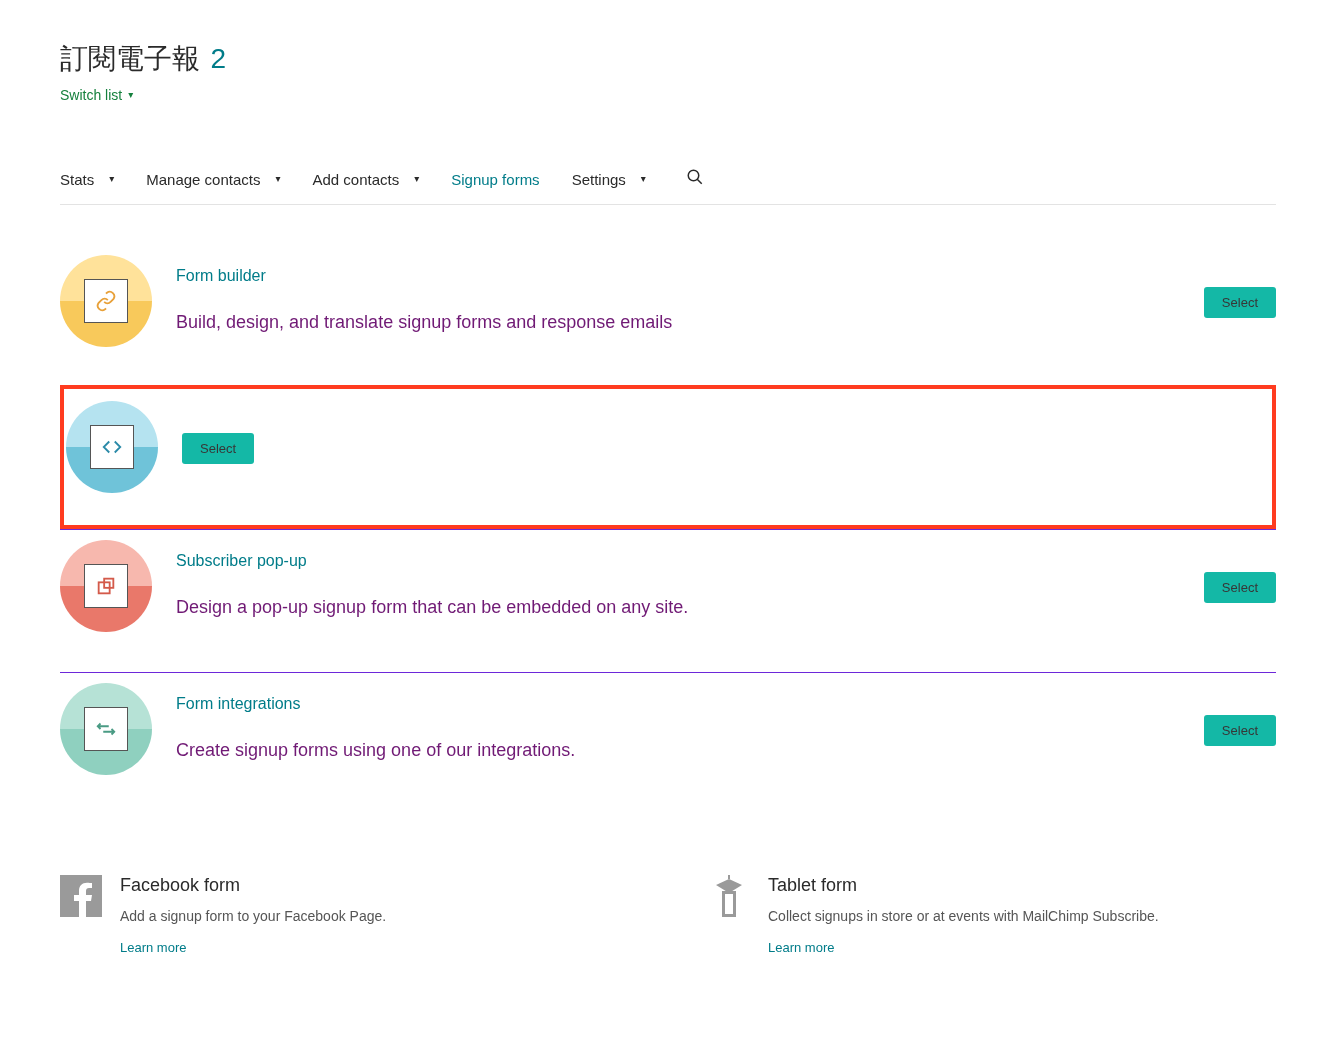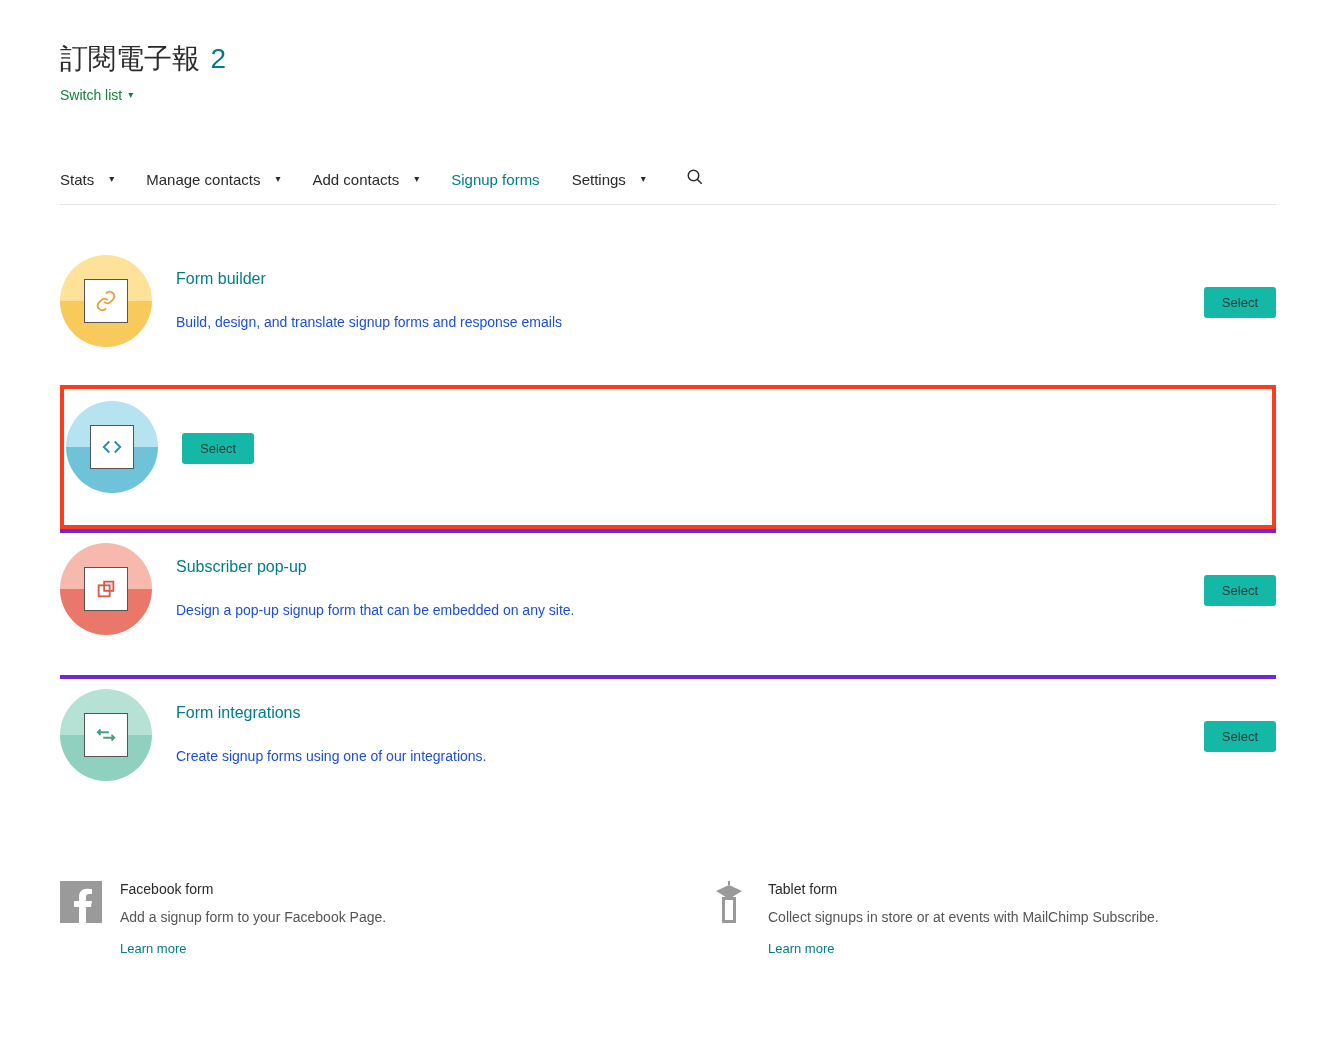--- a/index.html
+++ b/index.html
@@ -57,21 +57,21 @@
 }
 .search-icon-wrap { padding: 14px 0; margin-left: 8px; cursor: pointer; }
 .form-list { margin-top: 40px; }
 .form-row {
   display: flex;
   align-items: center;
   padding: 10px 0 40px 0;
   gap: 24px;
   position: relative;
 }
-.form-row + .form-row { border-top: 4px solid #6d28d9; }
+.form-row + .form-row { border-top: 1px solid #6d28d9; }
 .highlighted {
   outline: 4px solid #ff3b1f;
   outline-offset: -4px;
   padding-left: 6px !important;
   padding-right: 6px !important;
   padding-top: 16px !important;
   padding-bottom: 36px !important;
   border-top: none !important;
   margin-top: -2px;
 }
@@ -112,22 +112,22 @@
 .green .top { background: #b6e2d6; }
 .green .bottom { background: #8fd0bf; }
 .form-text { flex: 1; }
 .form-title {
   color: #007c89;
   font-size: 16px;
   font-weight: 500;
   margin-bottom: 6px;
 }
 .form-desc {
-  color: #1d4ed8;
-  font-size: 14px;
+  color: #701a75;
+  font-size: 18px;
   line-height: 1.5;
   margin-top: 24px;
 }
 .select-btn {
   background: #14b8a6;
   color: #373737;
   font-size: 13px;
   border: none;
   border-radius: 3px;
   padding: 8px 18px;
@@ -146,21 +146,21 @@
 }
 .bottom-icon {
   width: 42px;
   height: 42px;
   flex-shrink: 0;
   display: flex;
   align-items: center;
   justify-content: center;
 }
 .bottom-card h3 {
-  font-size: 14px;
+  font-size: 18px;
   font-weight: 400;
   color: #2a2a2a;
   margin-bottom: 12px;
 }
 .bottom-card p {
   font-size: 14px;
   color: #555;
   margin-bottom: 14px;
 }
 .learn-more {

